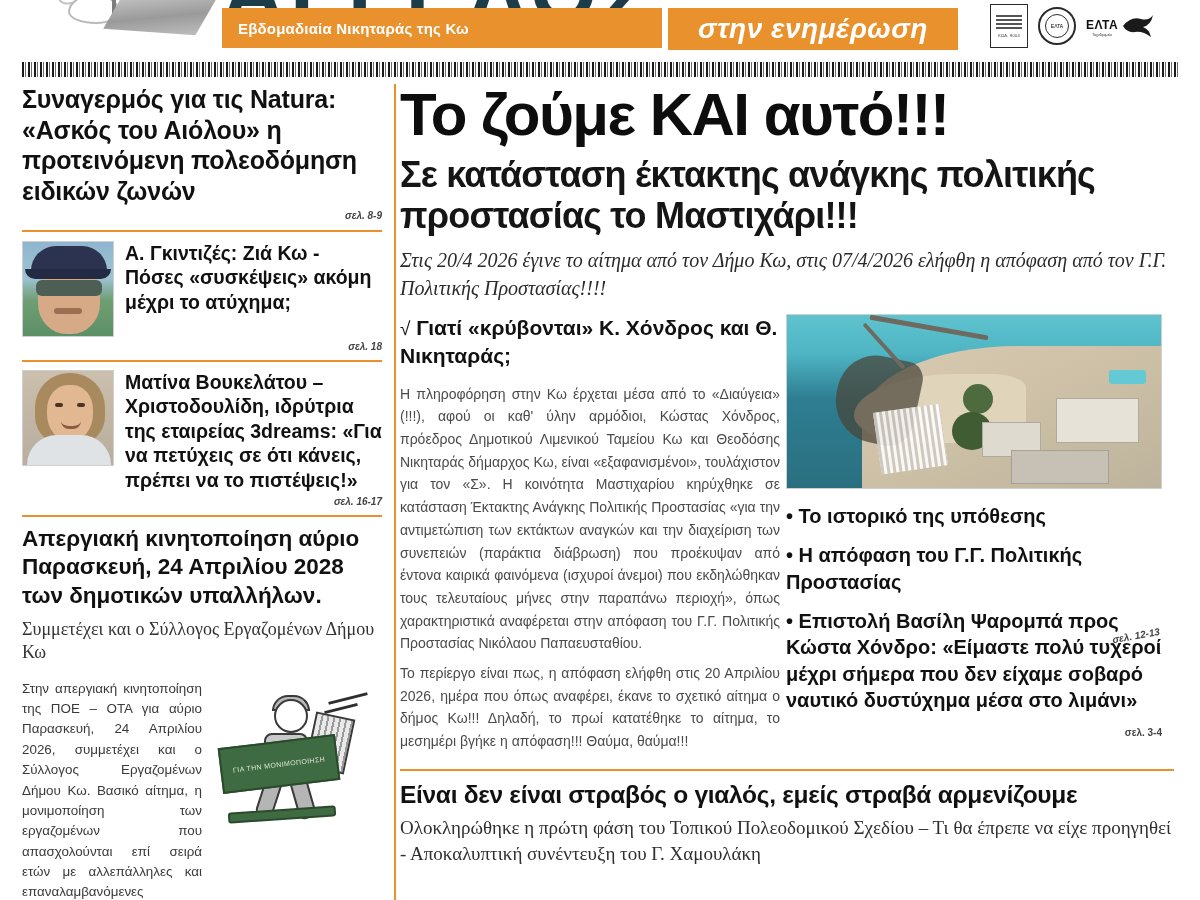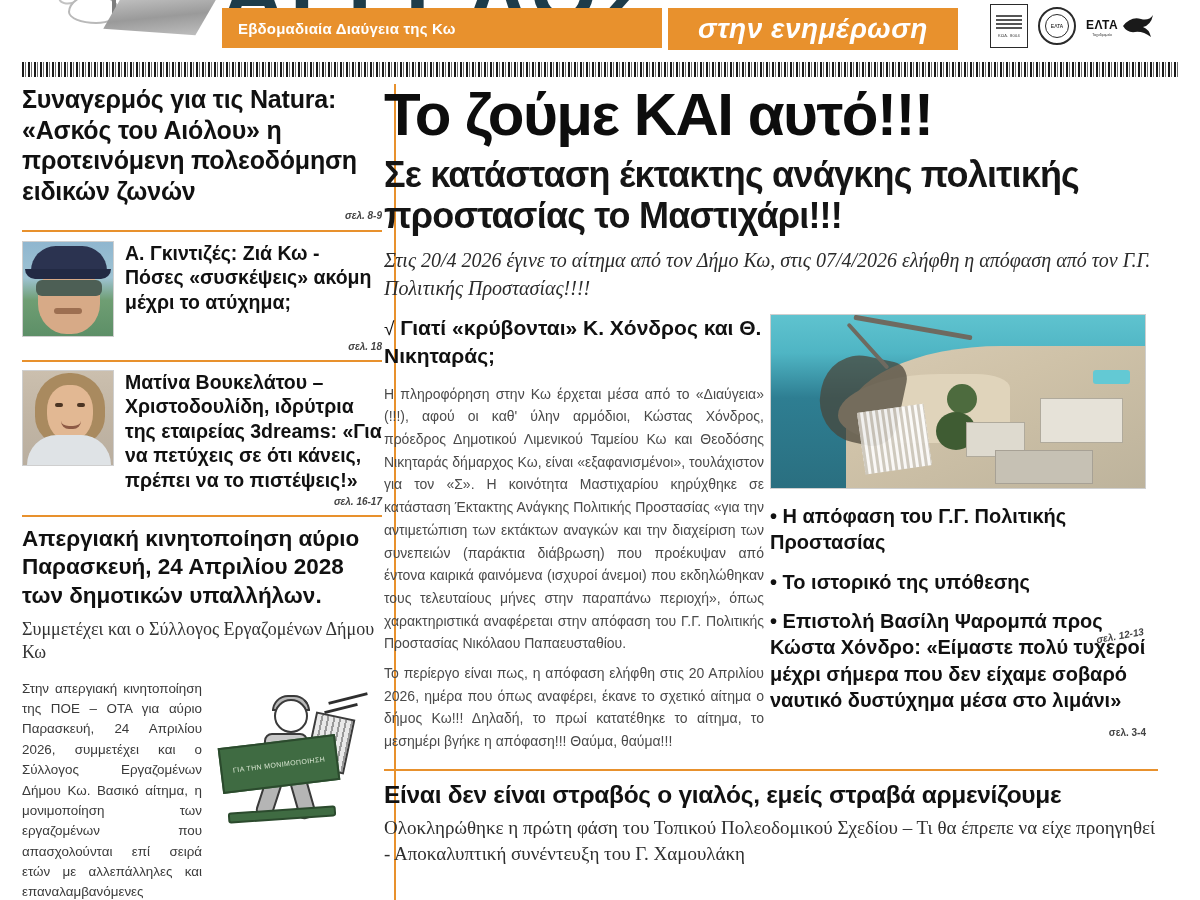--- a/index.html
+++ b/index.html
@@ -89,21 +89,21 @@
   }
 
   
   .content { position:absolute; top:84px; left:0; width:1200px; height:816px; }
 
   .col-left {
     position:absolute; left:22px; top:0; width:374px; height:816px;
     border-right:2px solid #e8912d; padding-right:12px;
   }
   .col-main {
-    position:absolute; left:384px; top:0; width:774px; height:816px;
+    position:absolute; left:400px; top:0; width:774px; height:816px;
   }
 
   
   .lead-head {
     font-size:25px; font-weight:bold; color:#111; line-height:1.22; letter-spacing:-.2px;
   }
   .pageref {
     font-size:10px; font-weight:bold; color:#444; text-align:right;
     font-style:italic; margin-top:4px;
   }
@@ -294,21 +294,21 @@
 
       <div class="thumb"></div>
       <div class="hand"></div>
       <div class="sheet-edge"></div>
       <div class="sheet"></div>
     </div>
 
     <div class="masthead-title">ΑΓΓΕΛΟΣ</div>
 
     <div class="tagline-bar">
-      <span>Εβδομαδιαία Διαύγεια της Κω</span>
+      <span>Εβδομαδιαία Νικηταράς της Κω</span>
     </div>
 
     <div class="slogan-bar">
       <span>στην ενημέρωση</span>
     </div>
 
     <div class="postal-logos">
       <div class="pl-stamp">
         <i></i>
           <i></i>
@@ -434,25 +434,25 @@
             <div class="hp-tree2"></div>
             <div class="hp-b1"></div>
             <div class="hp-b2"></div>
             <div class="hp-b3"></div>
             <div class="hp-pool"></div>
           </div>
 
           <div class="blist">
             <div class="bitem">
               <span>•</span>
-              <span>Η απόφαση του Γ.Γ. Πολιτικής Προστασίας</span>
+              <span>Το ιστορικό της υπόθεσης</span>
             </div>
             <div class="bitem">
               <span>•</span>
-              <span>Το ιστορικό της υπόθεσης</span>
+              <span>Η απόφαση του Γ.Γ. Πολιτικής Προστασίας</span>
             </div>
             <div class="bitem">
               <span>•</span>
               <span>Επιστολή Βασίλη Ψαρομπά προς Κώστα Χόνδρο: «Είμαστε πολύ τυχεροί μέχρι σήμερα που δεν είχαμε σοβαρό ναυτικό δυστύχημα μέσα στο λιμάνι»</span>
             </div>
             <div class="pageref-float">σελ. 12-13</div>
           </div>
 
           <div class="pageref-right">σελ. 3-4</div>
         </div>

